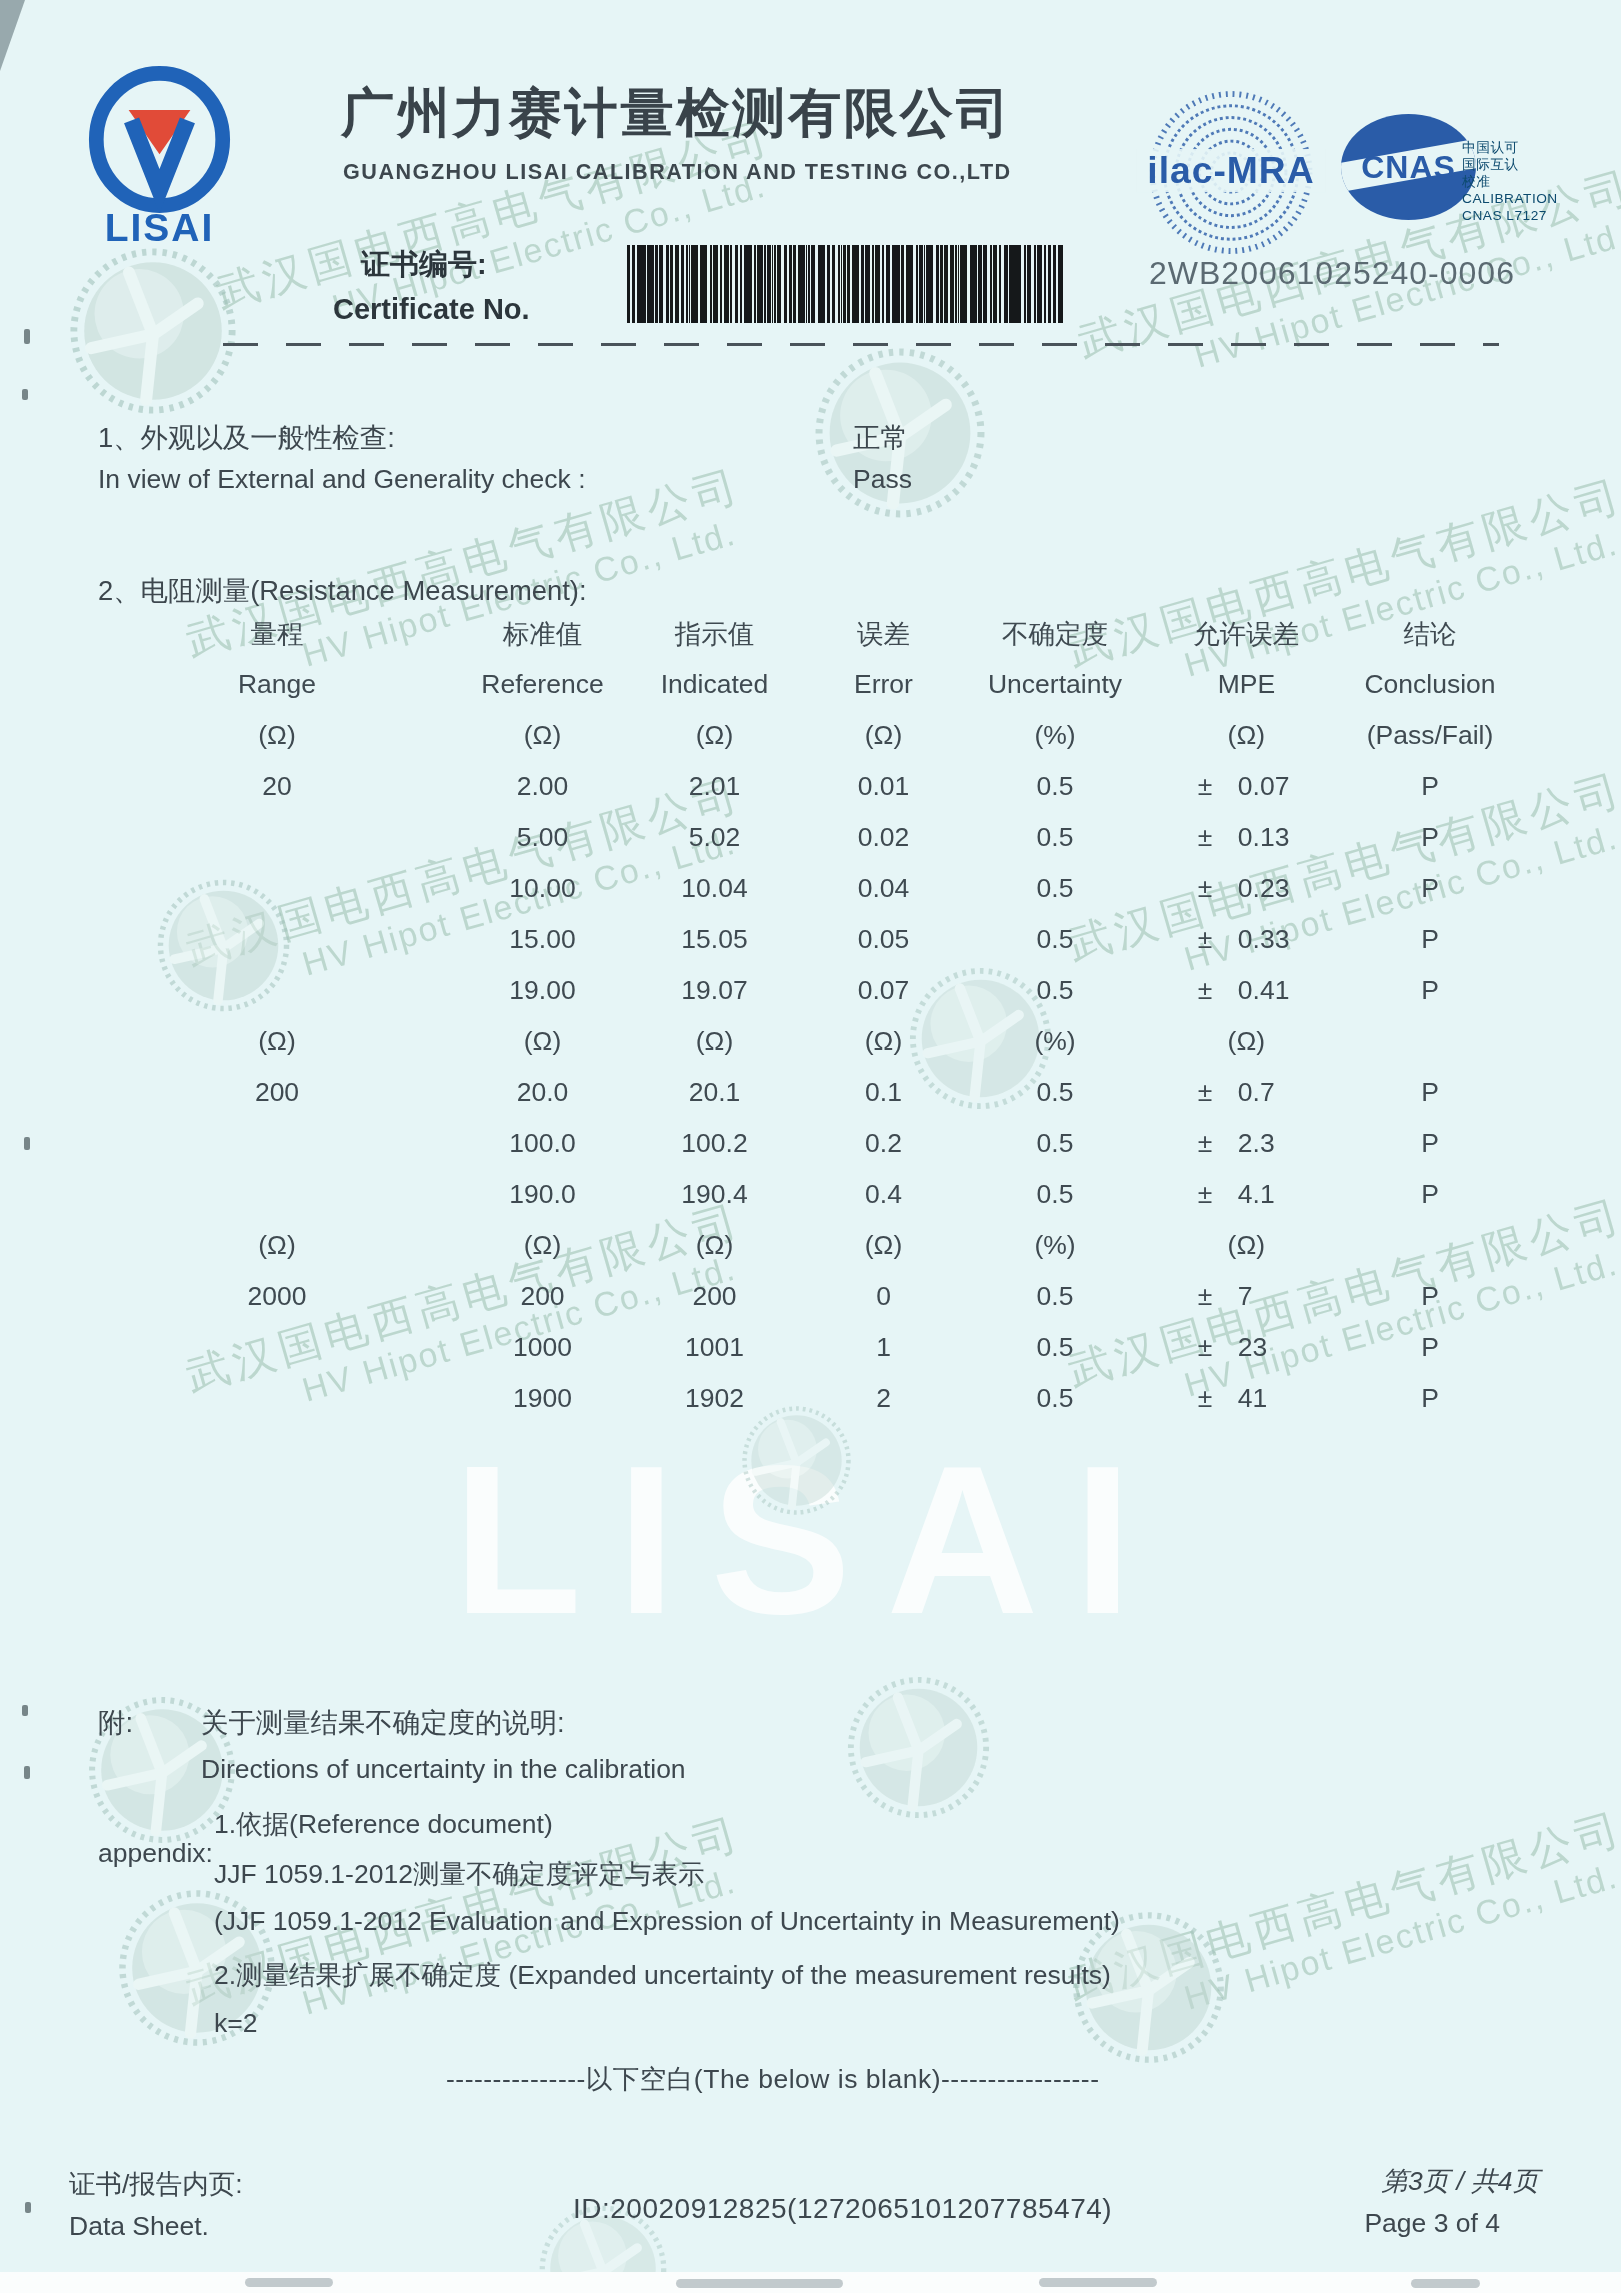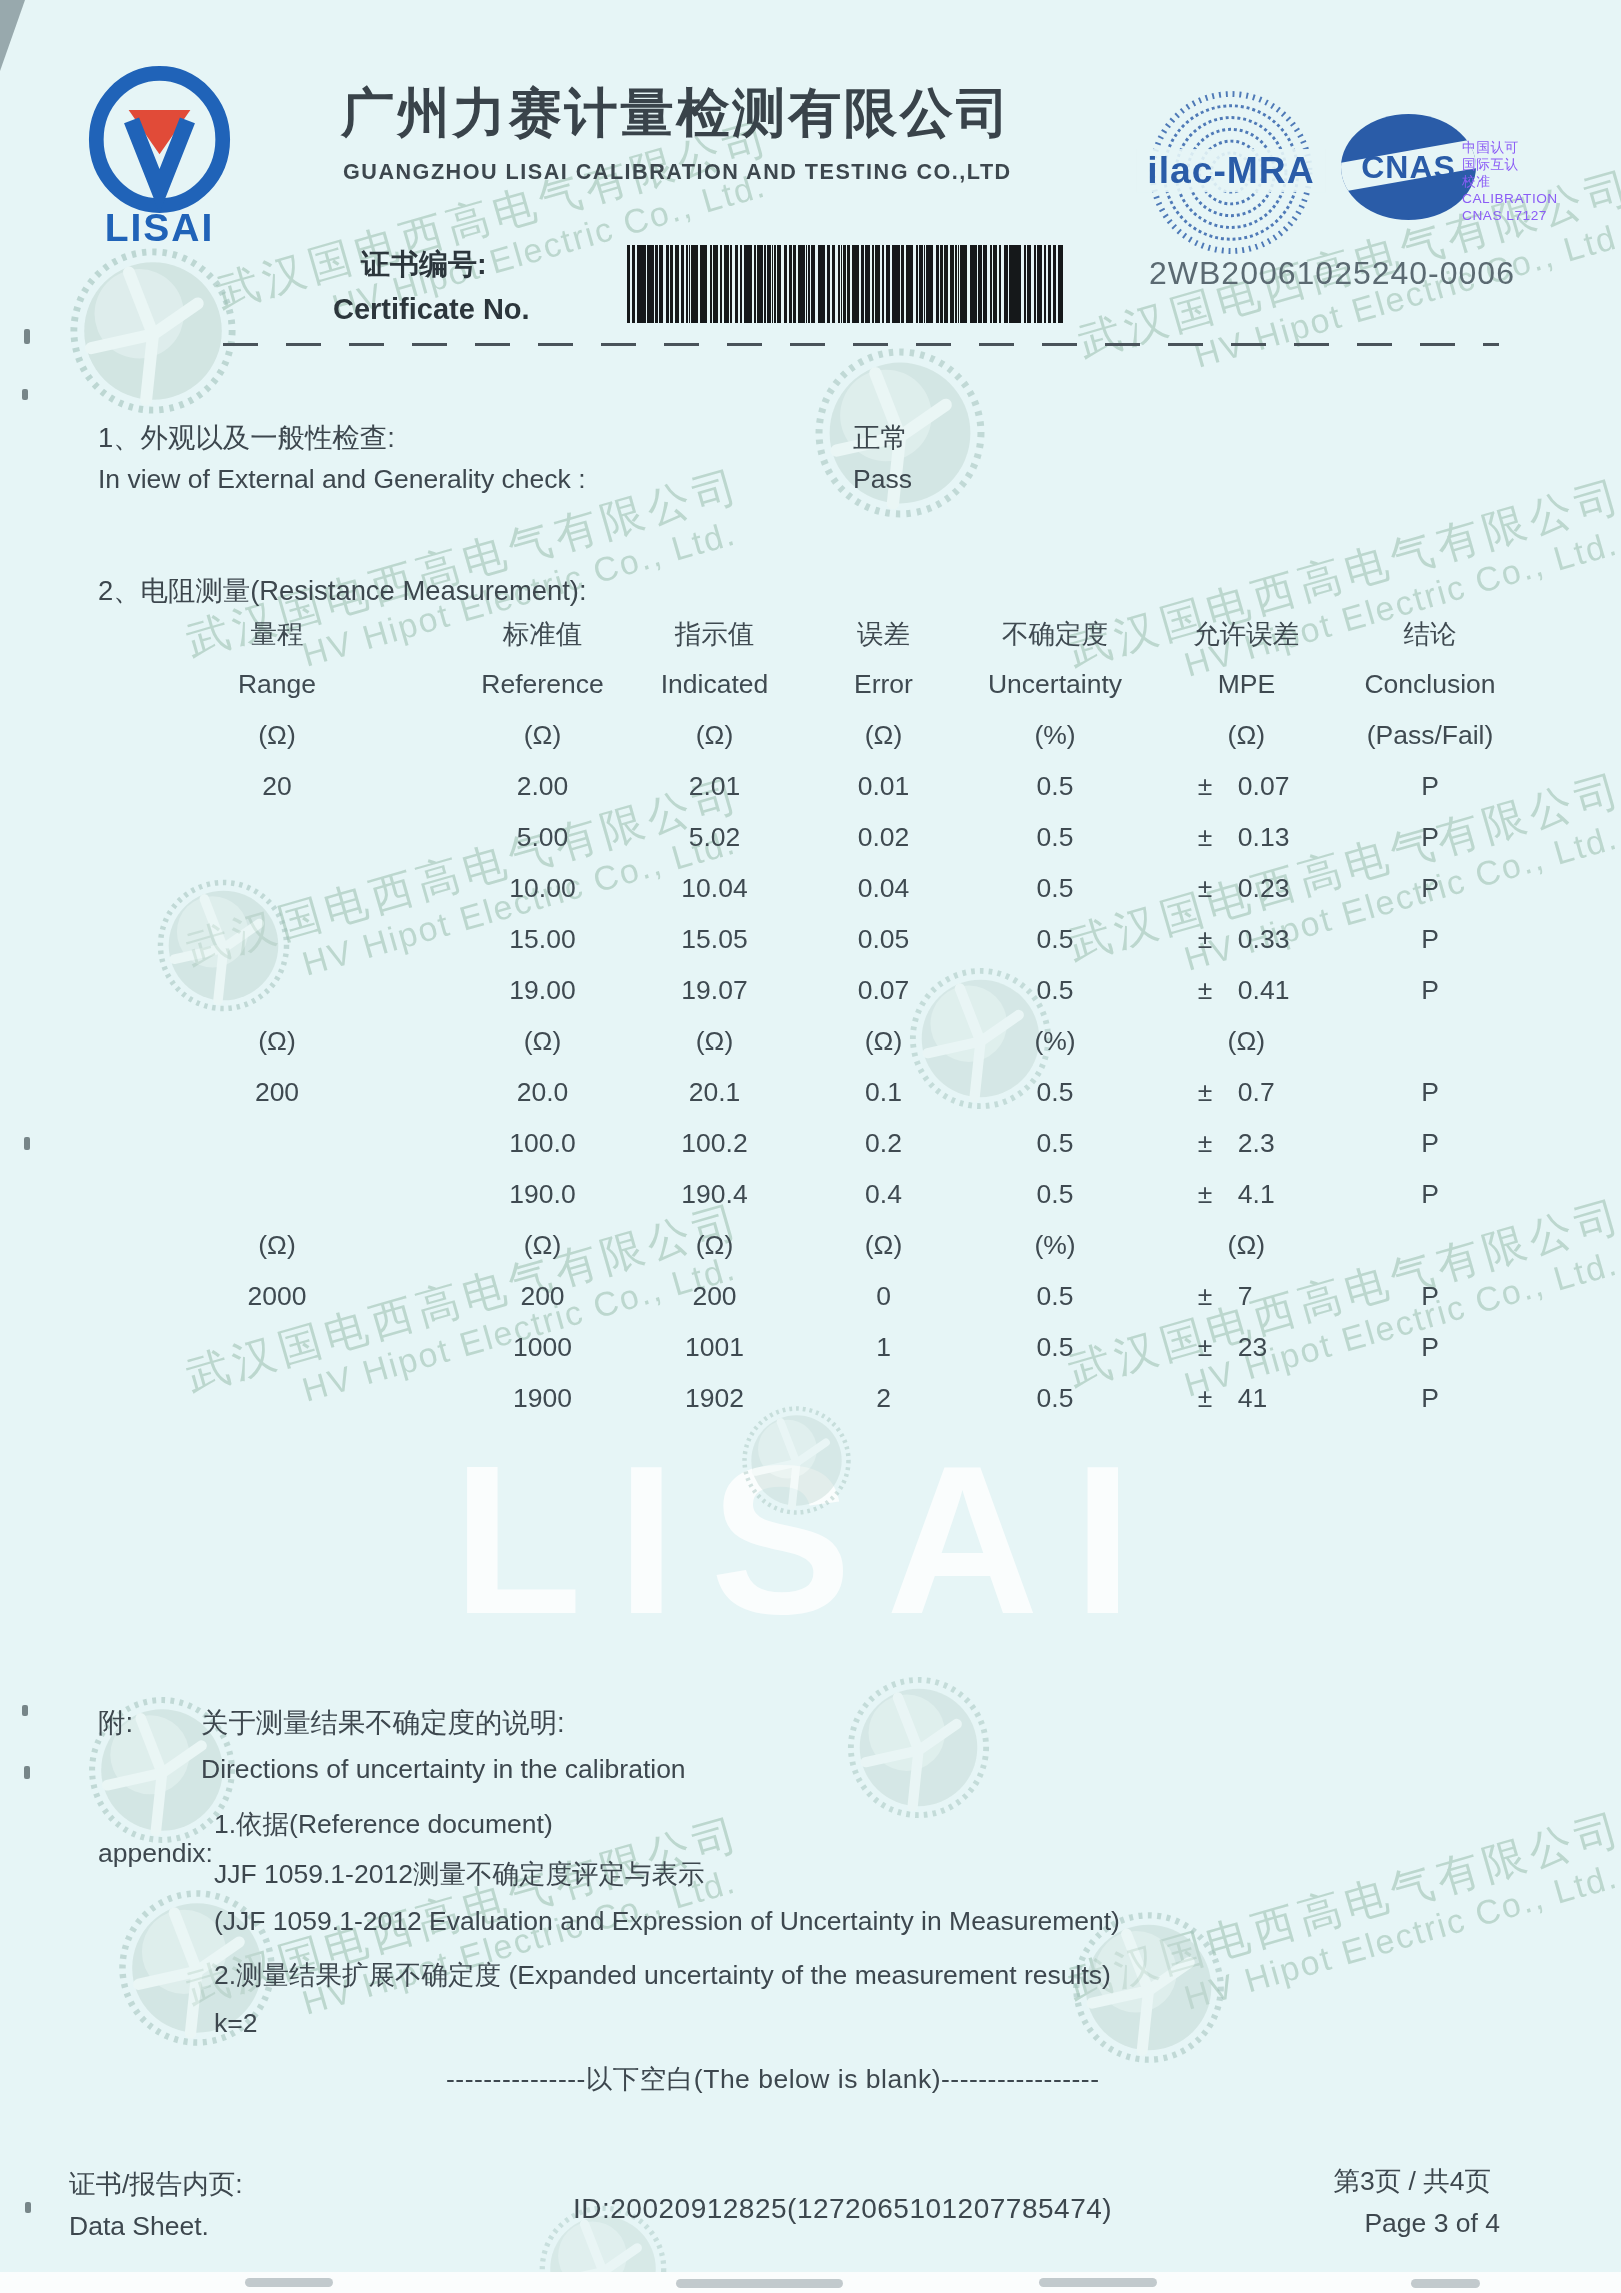--- a/index.html
+++ b/index.html
@@ -42,21 +42,21 @@
   }
   .ilac { left:1127px; top:88px; width:208px; height:169px; position:absolute; z-index:2; }
   .cnas { left:1341px; top:114px; width:135px; height:106px; position:absolute; z-index:2; }
   .cnas-ellipse { position:absolute; inset:0; border-radius:50%;
     background:var(--accent-blue,#2a5ca8); overflow:hidden; }
   .cnas-stripe { position:absolute; left:-11.8px; right:-11.8px; top:37px; height:29px;
     background:var(--page-background,#e6f5f6); transform:rotate(-10deg); }
   .cnas-text { position:absolute; width:100%; top:35px; text-align:center;
     color:var(--accent-blue,#2a5ca8); font-weight:700; font-size:32px; letter-spacing:1px; z-index:2; }
   .accred { left:1462px; top:139px; position:absolute; z-index:2;
-    font-size:13.7px; line-height:17px; color:#8b5cf6; letter-spacing:0.5px; }
+    font-size:13.7px; line-height:17px; color:#0c4a6e; letter-spacing:0.5px; }
 
   .cert-label-cn { left:361px; top:245px; position:absolute; z-index:2; font-size:29px; font-weight:700; color:#2c363c; }
   .cert-label-en { left:333px; top:293px; position:absolute; z-index:2; font-size:29px; font-weight:700; color:#2c363c; }
   .barcode { left:627px; top:245px; width:436px; height:78px; position:absolute; z-index:2;
     background-image:
       repeating-linear-gradient(90deg,#15181a 0 2px,transparent 2px 4.9px),
       repeating-linear-gradient(90deg,#15181a 0 1px,transparent 1px 6.9px),
       repeating-linear-gradient(90deg,#15181a 0 2.9px,transparent 2.9px 10.8px),
       repeating-linear-gradient(90deg,#15181a 0 2px,transparent 2px 16.7px);
   }
@@ -88,21 +88,21 @@
   .ap-l0 { left:201px; top:1806px; } .ap-l1 { left:201px; top:1856px; }
   .ap-l2 { left:201px; top:1906px; } .ap-l3 { left:201px; top:1957px; }
   .ap-l4 { left:201px; top:2008px; }
   .ap-line { position:absolute; z-index:2; font-size:26.5px; white-space:nowrap;margin-left:13px; }
   .blank-line { left:446px; top:2061px; position:absolute; z-index:2; font-size:26.5px; letter-spacing:0.5px; }
 
   
   .f-cn { left:69px; top:2166px; position:absolute; z-index:2; font-size:26.5px; }
   .f-en { left:69px; top:2211px; position:absolute; z-index:2; font-size:26.5px; }
   .f-id { left:573px; top:2193px; position:absolute; z-index:2; font-size:28px; letter-spacing:0.5px; }
-  .f-page-cn { left:1197px; top:2163px; width:294px; text-align:right; position:absolute; z-index:2; font-size:26.5px; }
+  .f-page-cn { left:1245px; top:2163px; width:294px; text-align:right; position:absolute; z-index:2; font-size:26.5px;font-style:italic; }
   .f-page-en { left:1206px; top:2208px; width:294px; text-align:right; position:absolute; z-index:2; font-size:26.5px; }
 
   
   .corner-tl { left:0; top:0; width:0; height:0; position:absolute; z-index:3;
     border-left:25.5px solid rgba(74,94,99,0.5); border-bottom:71px solid transparent; }
   .edge-tick { position:absolute; z-index:3; width:6.9px; background:#3c4a4e; opacity:0.65; border-radius:2px; }
   .bottom-edge { left:0; top:2272px; width:1621px; height:21.6px; position:absolute; z-index:3; background:#fbfdfd; }
   .blob { position:absolute; height:8.8px; border-radius:4.9px; background:#93a1a6; opacity:0.55; }
 </style>
 </head>

